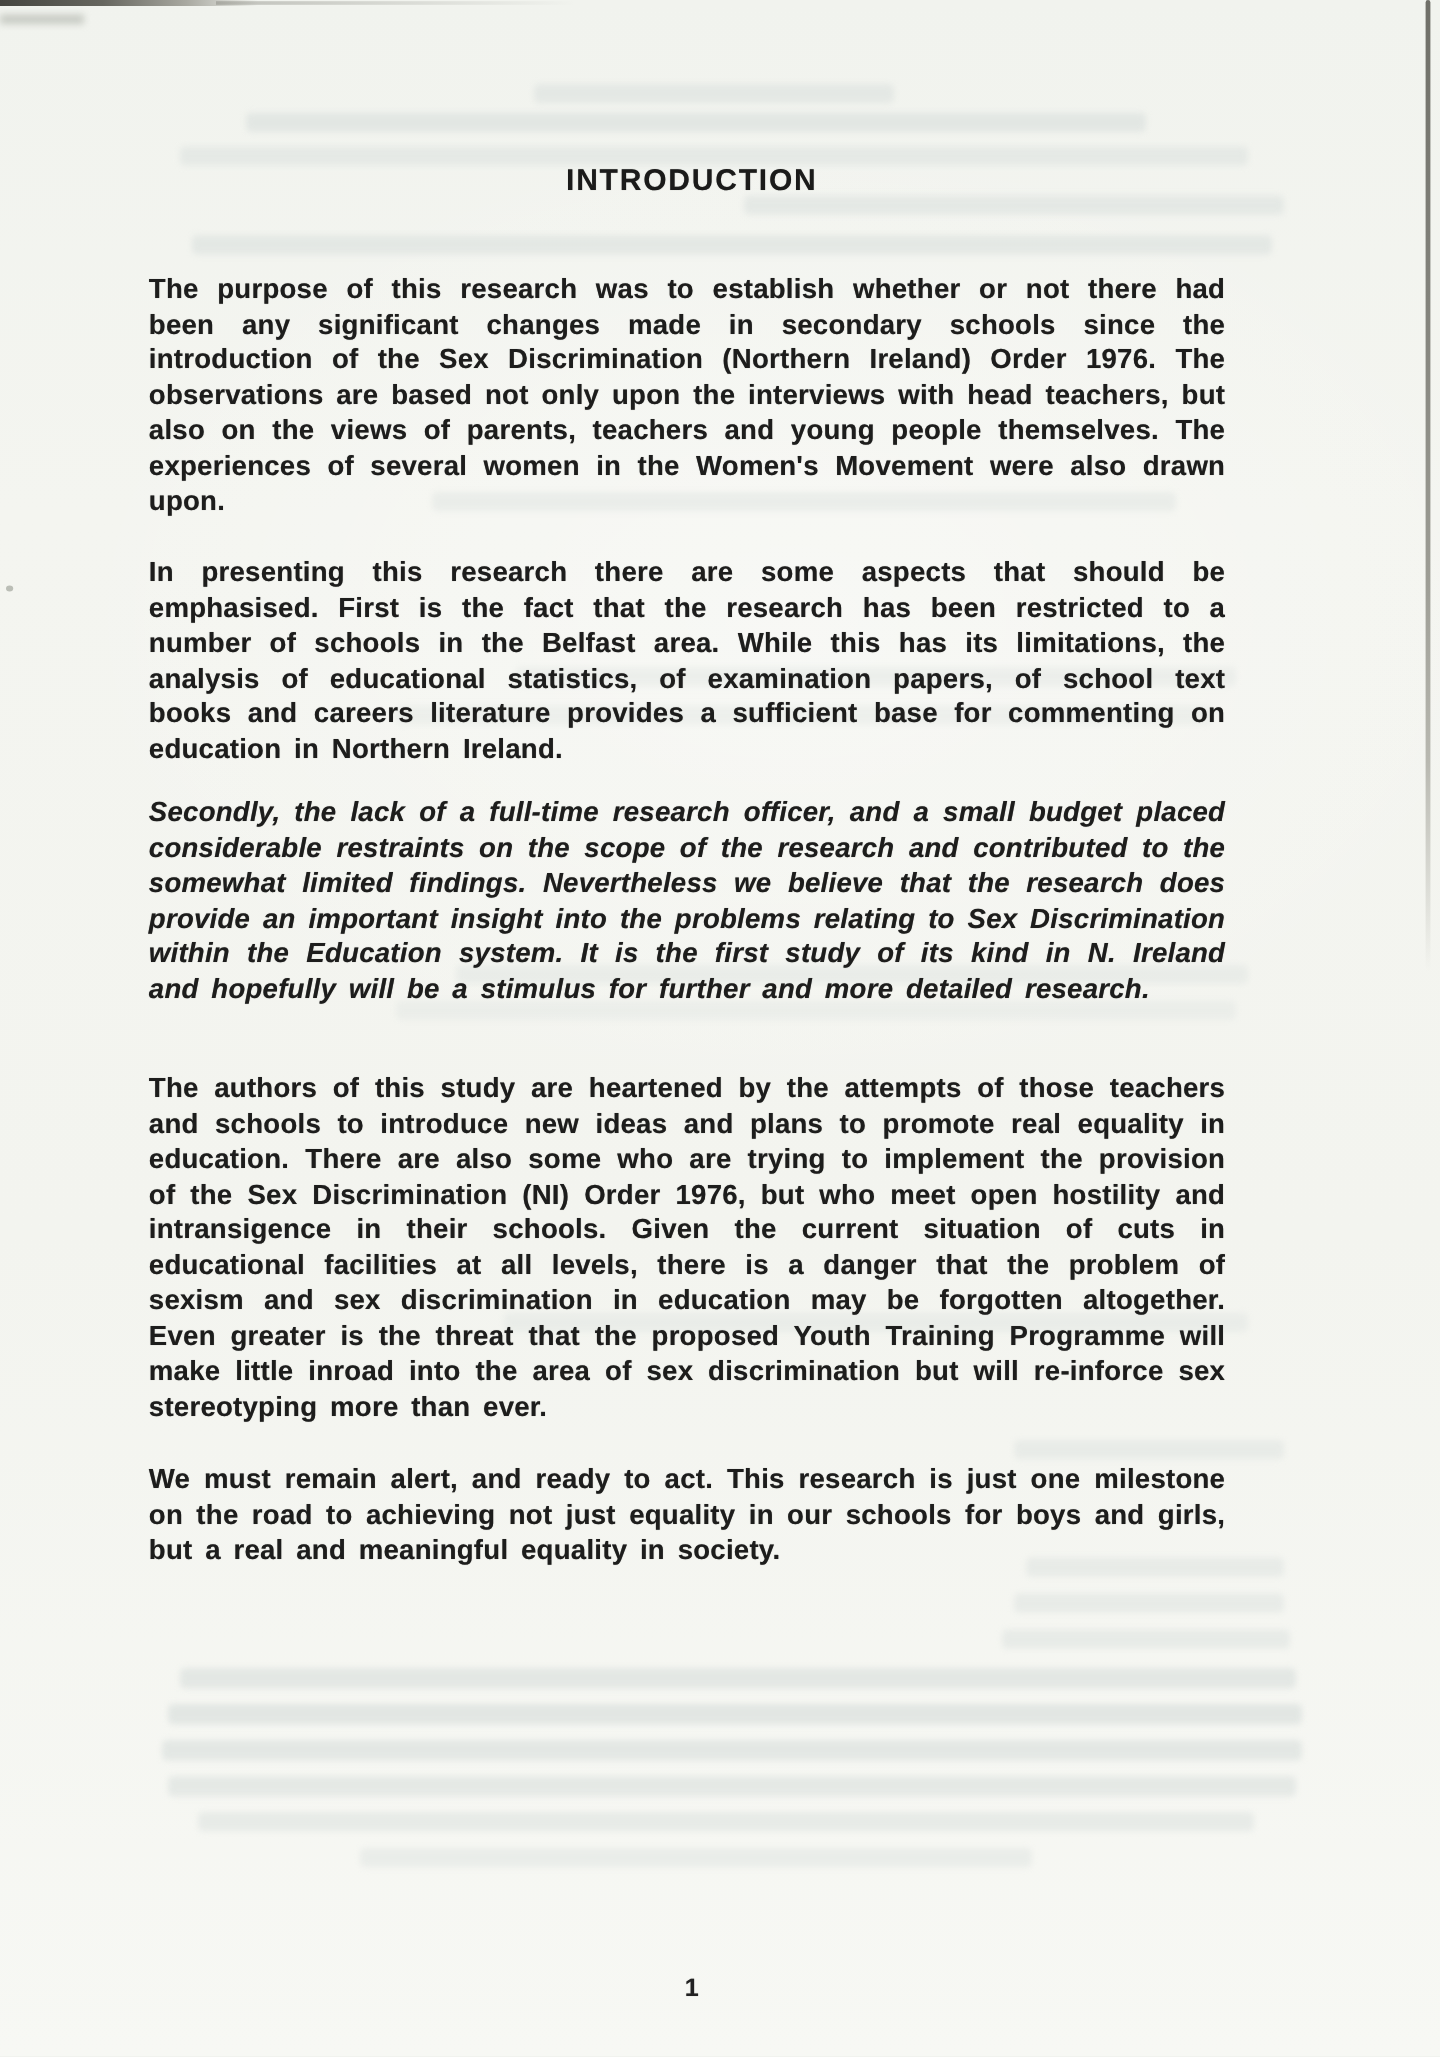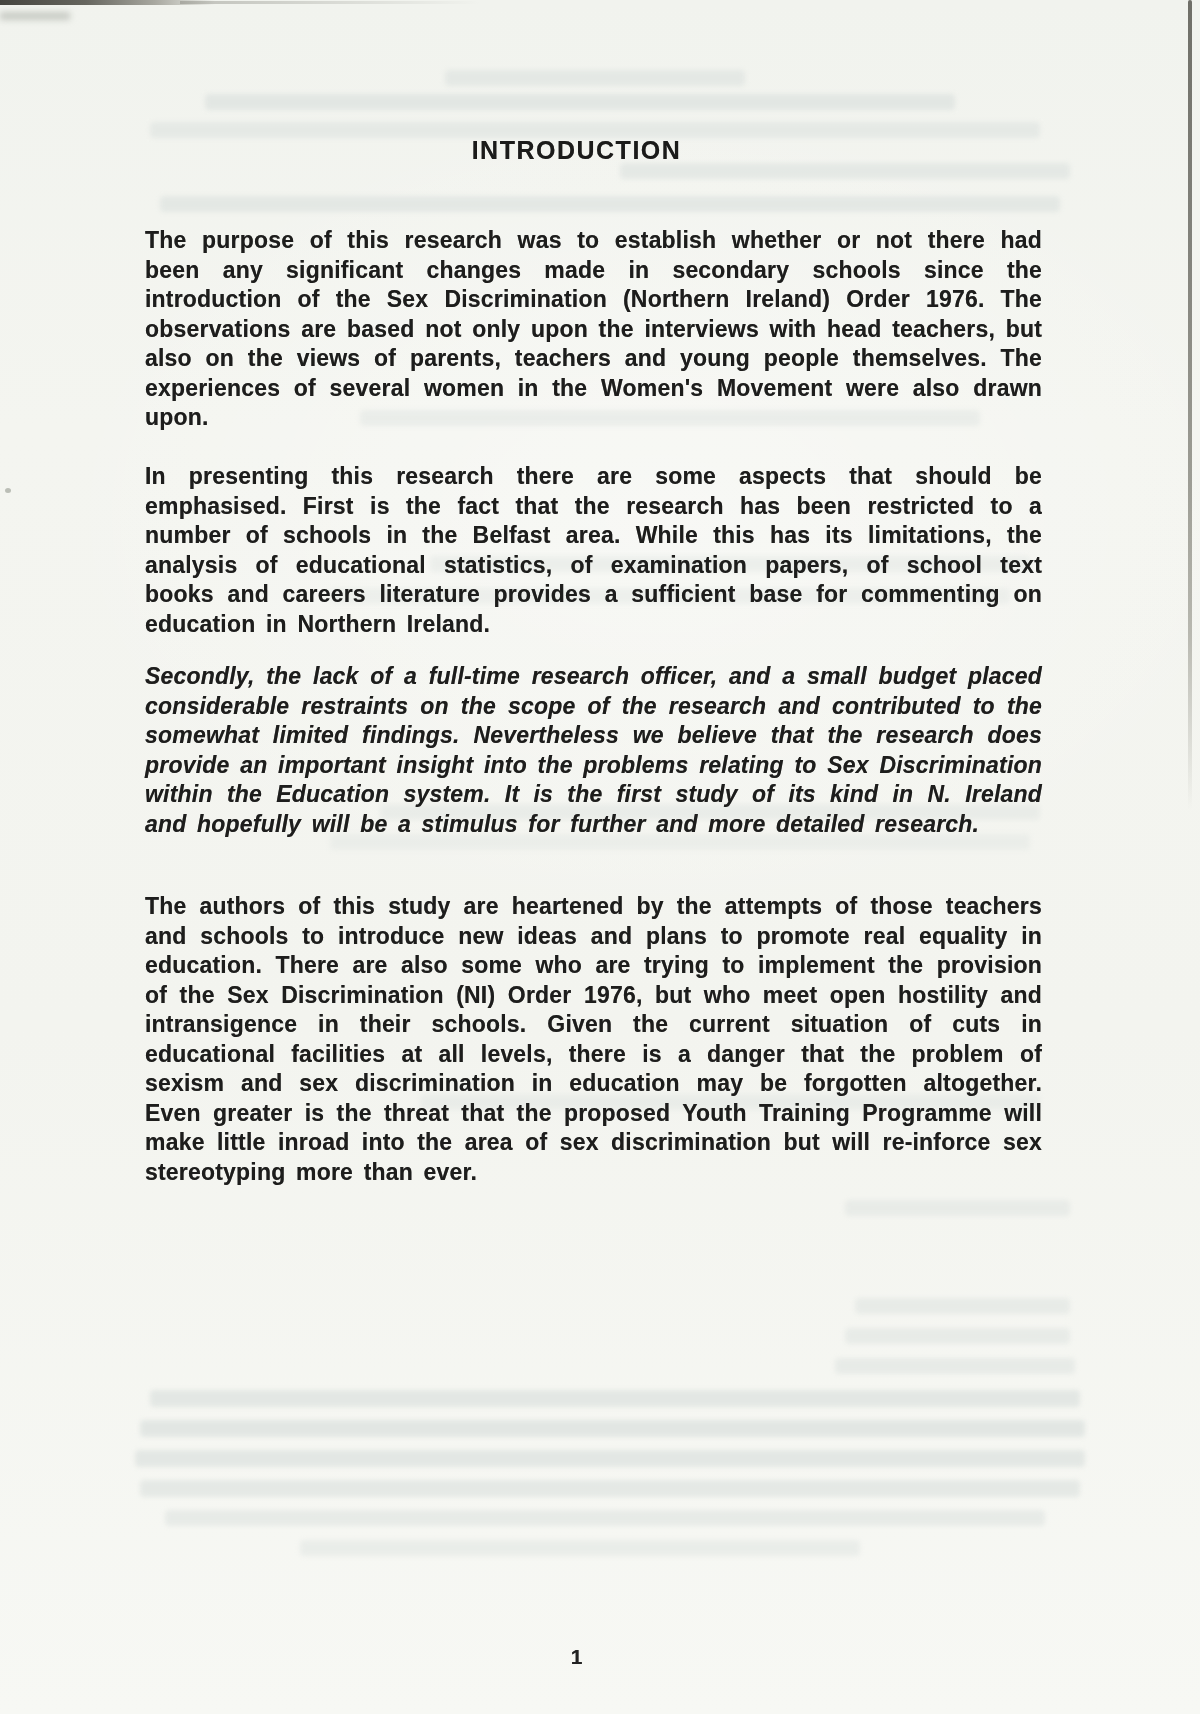--- a/index.html
+++ b/index.html
@@ -51,21 +51,21 @@
     height: 16px;
     background: #dfe4e1;
     border-radius: 4px;
     filter: blur(2.5px);
     pointer-events: none;
   }
 
   
   .doc-text {
     position: absolute;
-    left: 145px;
+    left: 124px;
     width: 897px;
     margin: 0;
     color: #1d1d1c;
     font-weight: 700;
     font-size: 23px;
     line-height: 29.5px;
     letter-spacing: 0.2px;
     word-spacing: 4px;
     text-align: justify;
     text-shadow: 0 0 0.6px rgba(20,20,20,0.55);
@@ -134,15 +134,16 @@
     <div class="ghost" style="left:165px; top:1510px; width:880px; opacity:.62;"></div>
     <div class="ghost" style="left:300px; top:1540px; width:560px; opacity:.52;"></div>
   </div>
 
   <h1 class="title">INTRODUCTION</h1>
 
   <p class="doc-text p1">The purpose of this research was to establish whether or not there had been any significant changes made in secondary schools since the introduction of the Sex Discrimination (Northern Ireland) Order 1976. The observations are based not only upon the interviews with head teachers, but also on the views of parents, teachers and young people themselves. The experiences of several women in the Women's Movement were also drawn upon.</p>
   <p class="doc-text p2">In presenting this research there are some aspects that should be emphasised. First is the fact that the research has been restricted to a number of schools in the Belfast area. While this has its limitations, the analysis of educational statistics, of examination papers, of school text books and careers literature provides a sufficient base for commenting on education in Northern Ireland.</p>
   <p class="doc-text p3">Secondly, the lack of a full-time research officer, and a small budget placed considerable restraints on the scope of the research and contributed to the somewhat limited findings. Nevertheless we believe that the research does provide an important insight into the problems relating to Sex Discrimination within the Education system. It is the first study of its kind in N. Ireland and hopefully will be a stimulus for further and more detailed research.</p>
   <p class="doc-text p4">The authors of this study are heartened by the attempts of those teachers and schools to introduce new ideas and plans to promote real equality in education. There are also some who are trying to implement the provision of the Sex Discrimination (NI) Order 1976, but who meet open hostility and intransigence in their schools. Given the current situation of cuts in educational facilities at all levels, there is a danger that the problem of sexism and sex discrimination in education may be forgotten altogether. Even greater is the threat that the proposed Youth Training Programme will make little inroad into the area of sex discrimination but will re-inforce sex stereotyping more than ever.</p>
+  <p class="doc-text p5">We must remain alert, and ready to act. This research is just one milestone on the road to achieving not just equality in our schools for boys and girls, but a real and meaningful equality in society.</p>
 
   <div class="pageno">1</div>
 </div>
 
 </body></html>

